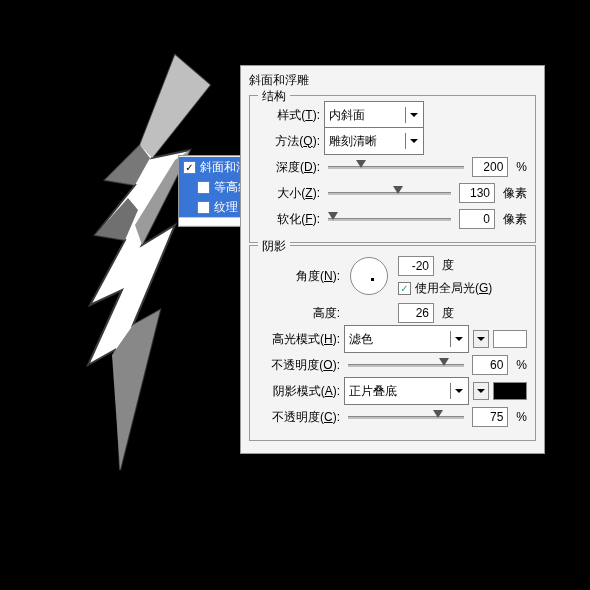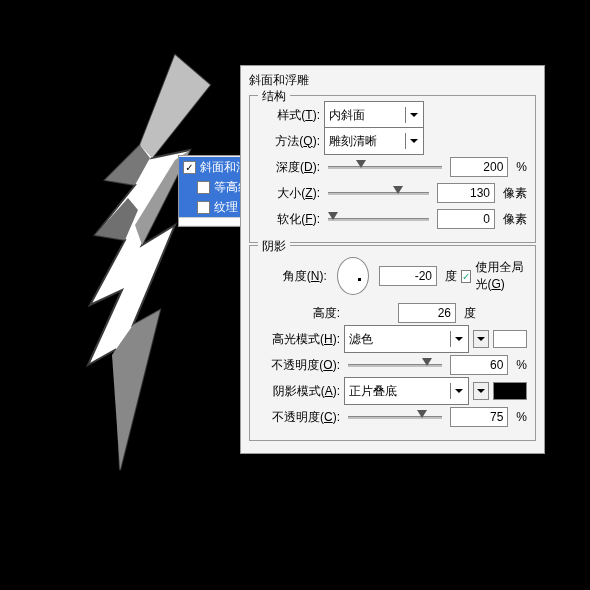--- a/index.html
+++ b/index.html
@@ -51,21 +51,21 @@
     height: 28px; border: 1px solid #7a7a7a; background: #fff; padding: 0 2px 0 4px;
   }
   .select .tri { width: 16px; height: 16px; border-left: 1px solid #7a7a7a; display: flex; align-items: center; justify-content: center; }
   .select .tri::after { content: ""; border: 4px solid transparent; border-top-color: #000; margin-top: 3px; }
 
   .slider { flex: 1; height: 6px; position: relative; margin: 0 4px; }
   .slider::before { content: ""; position: absolute; left: 0; right: 0; top: 2px; height: 2px; background: #c0c0c0; border-top: 1px solid #888; }
   .thumb { position: absolute; top: -4px; width: 0; height: 0; border: 5px solid transparent; border-top: 8px solid #555; }
 
   .numbox {
-    width: 58px; height: 20px; border: 1px solid #888; background: #fff;
+    width: 36px; height: 20px; border: 1px solid #888; background: #fff;
     display: inline-flex; align-items: center; justify-content: flex-end; padding: 0 4px;
   }
   .unit { margin-left: 4px; }
 
   .radio { width: 13px; height: 13px; border: 1px solid #7a7a7a; border-radius: 50%; background: #fff; display: inline-flex; align-items: center; justify-content: center; }
   .radio.on::after { content: ""; width: 6px; height: 6px; background: #4a8; border-radius: 50%; }
 
   .checkbox { width: 13px; height: 13px; border: 1px solid #7a7a7a; background: #fff; display: inline-flex; align-items: center; justify-content: center; font-size: 10px; }
   .checkbox.on::after { content: "✓"; color: #2a7; }
 
@@ -175,21 +175,21 @@
   </div>
 
   <div class="section">
     <div class="section-title">阴影</div>
 
     <div class="row" style="height:48px">
       <span class="lbl w2"><span>角度</span>(<span class="u">N</span>):</span>
       <span class="angle-ring">
           <span class="cross"></span>
         </span>
-      <div style="display:flex;flex-direction:row;gap:4px">
+      <div style="display:flex;flex-direction:column;gap:4px">
         <div style="display:flex;align-items:center;gap:4px">
           <span class="numbox">-20</span>
           <span class="unit">度</span>
         </div>
         <div style="display:flex;align-items:center;gap:4px">
           <span class="checkbox on"></span>
           <span><span>使用全局光</span>(<span class="u">G</span>)</span>
         </div>
       </div>
     </div>

